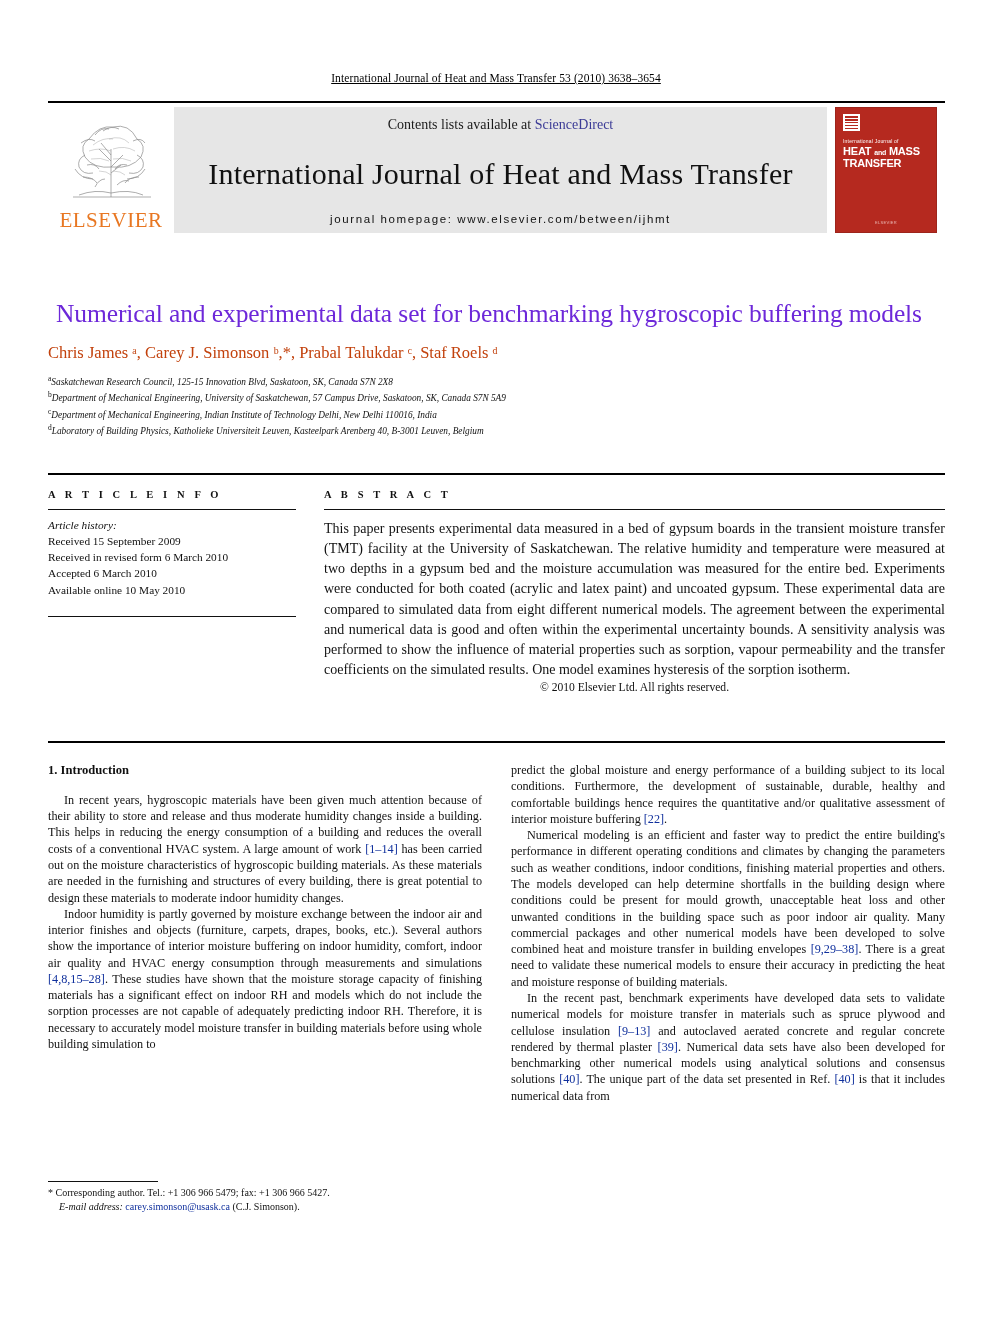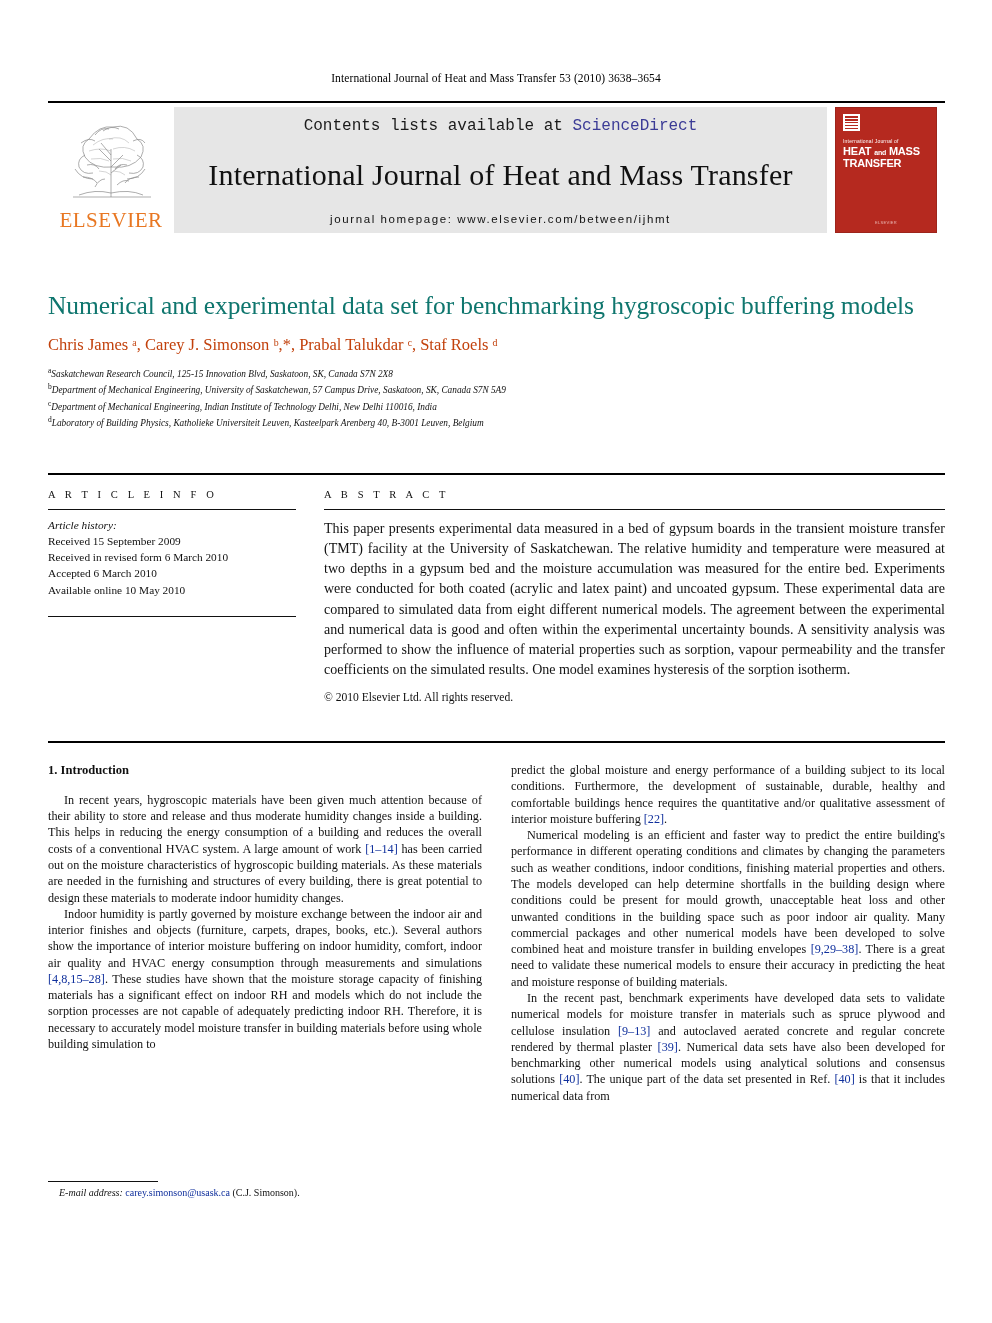--- a/index.html
+++ b/index.html
@@ -23,20 +23,21 @@
   }
 
   
   .running-head {
     position: absolute;
     left: 0; top: 72px;
     width: 992px;
     text-align: center;
     font-size: 11.5px;
     letter-spacing: 0.1px;
+    text-decoration: underline;
   }
 
   
   .masthead {
     position: absolute;
     left: 48px; top: 101px;
     width: 897px;
     height: 134px;
     border-top: 2.5px solid #000;
   }
@@ -67,22 +68,22 @@
     background: #e6e6e6;
     margin: 4px 0 4px 0;
     display: flex;
     flex-direction: column;
     justify-content: space-between;
     align-items: center;
     padding: 10px 0 8px 0;
     box-sizing: border-box;
   }
   .contents-line {
-    font-family: Liberation Mono, monospace;
-    font-size: 16px;
+    font-family: Liberation Serif, serif;
+    font-size: 14px;
     color: #1a1a1a;
   }
   .sd-link { color: #3b3b96; }
   .journal-title {
     font-family: "Liberation Serif", serif;
     font-size: 30px;
     color: #111;
     letter-spacing: 0.2px;
     text-align: right;
     line-height: 1.1;
@@ -151,22 +152,22 @@
 
   
   .title-block {
     position: absolute;
     left: 48px; top: 290px;
     width: 897px;
   }
   .art-title {
     font-size: 25.5px;
     line-height: 1.22;
-    color: #0f766e;
-    margin: 0;
+    color: #6d28d9;
+    margin: 8px;
     font-weight: normal;
     letter-spacing: -0.1px;
   }
   .authors {
     margin-top: 14px;
     font-size: 16.5px;
     color: #c2410c;
   }
   .affils {
     margin-top: 10px;
@@ -189,21 +190,21 @@
     left: 48px; top: 489px;
     width: 248px;
   }
   .abs-col {
     position: absolute;
     left: 324px; top: 489px;
     width: 621px;
   }
   .sec-head {
     font-family: "Liberation Serif", serif;
-    font-weight: normal;
+    font-weight: bold;
     font-size: 10.5px;
     letter-spacing: 3.6px;
     color: #111;
   }
   .thin-rule {
     border-top: 1.2px solid #111;
     margin-top: 9px;
   }
   .info-body {
     font-size: 11.3px;
@@ -214,22 +215,22 @@
   .info-body .it { font-style: italic; }
   .kw-block { margin-top: 18px; }
   .abs-text {
     margin-top: 9px;
     font-size: 14px;
     line-height: 1.44;
     text-align: justify;
     color: #111;
   }
   .abs-copy {
-    margin-top: 11px;
-    text-align: left;
+    margin-top: 1px;
+    text-align: center;
     font-size: 11.6px;
     color: #111;
   }
 
   
   .rule-body {
     position: absolute;
     left: 48px; top: 741px;
     width: 897px;
     border-top: 2.5px solid #000;
@@ -400,20 +401,21 @@
     <p>
       <span>Numerical modeling is an efficient and faster way to predict the entire building's performance in different operating conditions and climates by changing the parameters such as weather conditions, indoor conditions, finishing material properties and others. The models developed can help determine shortfalls in the building design where conditions could be present for mould growth, unacceptable heat loss and other unwanted conditions in the building space such as poor indoor air quality. Many commercial packages and other numerical models have been developed to solve combined heat and moisture transfer in building envelopes </span><span class="ref">[9,29–38]</span><span>. There is a great need to validate these numerical models to ensure their accuracy in predicting the heat and moisture response of building materials.</span>
     </p>
     <p>
       <span>In the recent past, benchmark experiments have developed data sets to validate numerical models for moisture transfer in materials such as spruce plywood and cellulose insulation </span><span class="ref">[9–13]</span><span> and autoclaved aerated concrete and regular concrete rendered by thermal plaster </span><span class="ref">[39]</span><span>. Numerical data sets have also been developed for benchmarking other numerical models using analytical solutions and consensus solutions </span><span class="ref">[40]</span><span>. The unique part of the data set presented in Ref. </span><span class="ref">[40]</span><span> is that it includes numerical data from</span>
     </p>
   </div>
 
   <div class="footnote-rule"></div>
   <div class="footnote">
+    <div class="fn-indent">* Corresponding author. Tel.: +1 306 966 5479; fax: +1 306 966 5427.</div>
     <div class="fn-sub">
       <i>E-mail address:</i>
       <span class="mail">carey.simonson@usask.ca</span><span> (C.J. Simonson).</span>
     </div>
   </div>
 
 
 </div>
 
 </body></html>

